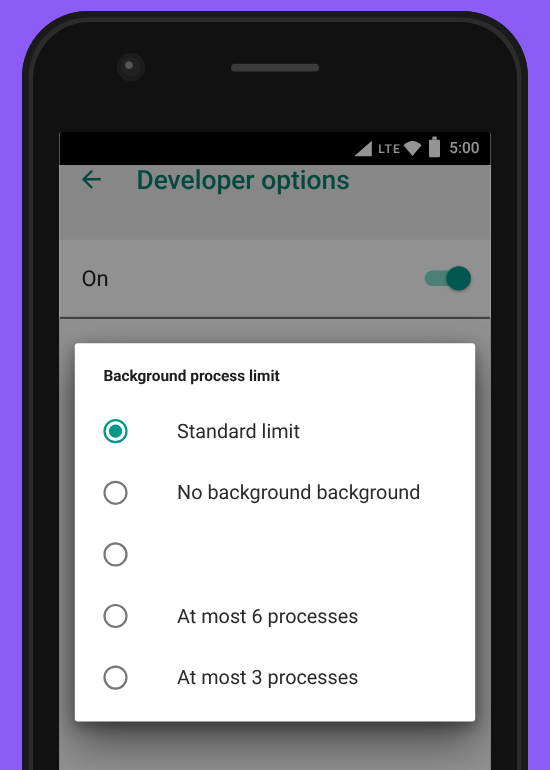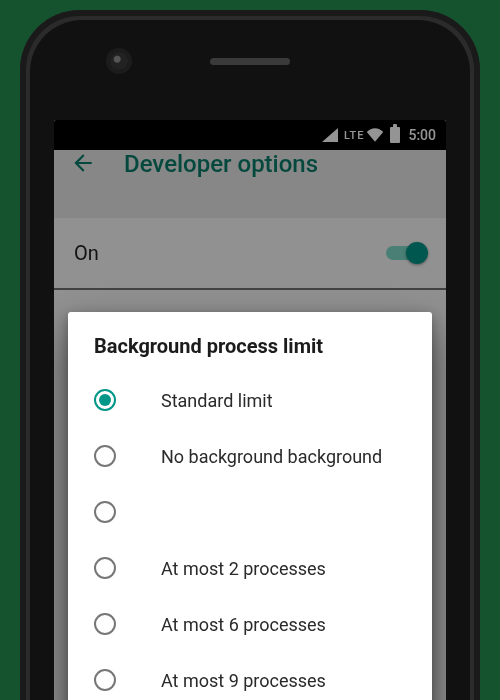--- a/index.html
+++ b/index.html
@@ -1,17 +1,17 @@
 <!DOCTYPE html>
 <html><head>
 <meta charset="utf-8">
 <style>
   * { box-sizing: border-box; margin: 0; padding: 0; }
   html, body { width: 500px; height: 700px; background: #fff; font-family: Roboto, "Helvetica Neue", Arial, sans-serif; }
-  .stage { width: 500px; height: 700px; position: relative; overflow: hidden; background: #14532d; }
+  .stage { width: 500px; height: 700px; position: relative; overflow: hidden; background: #8b5cf6; }
 
   
   .phone {
     position: absolute;
     left: 20px; right: 20px; top: 10px;
     height: 1200px;
     background: #2b2b2b;
     border-radius: 60px;
     box-shadow: inset 0 0 0 6px #1a1a1a;
   }
@@ -96,21 +96,21 @@
 
   
   .dialog {
     position: absolute;
     left: 14px; right: 14px; top: 192px;
     background: #fff;
     border-radius: 3px;
     box-shadow: 0 18px 40px rgba(0,0,0,.5), 0 4px 12px rgba(0,0,0,.3);
     padding: 22px 26px 12px 26px;
   }
-  .dialog-title { font-size: 20px; font-weight: 700; color: #1c1c1c; margin-bottom: 14px; }
+  .dialog-title { font-size: 14px; font-weight: 700; color: #1c1c1c; margin-bottom: 14px; }
   .opt { display:flex; align-items:center; gap: 28px; height: 56px; cursor: pointer; }
   .opt-label { font-size: 18px; color: #2a2a2a; margin-left: 17px; }
   .radio { width: 22px; height: 22px; border-radius: 50%; border: 2px solid #777; position: relative; flex-shrink:0; }
   .radio.checked { border-color: #009688; }
   .radio.checked::after { content:""; position:absolute; left:50%; top:50%; width:12px; height:12px; background:#009688; border-radius:50%; transform:translate(-50%,-50%); }
 
 </style>
 </head>
 <body>
 
@@ -164,28 +164,24 @@
           </div>
           <div class="opt">
             <div class="radio"></div>
             <span class="opt-label">No background background</span>
           </div>
           <div class="opt">
             <div class="radio"></div>
           </div>
           <div class="opt">
             <div class="radio"></div>
-            <span class="opt-label">At most 2 processes</span>
-          </div>
-          <div class="opt">
-            <div class="radio"></div>
             <span class="opt-label">At most 6 processes</span>
           </div>
           <div class="opt">
             <div class="radio"></div>
-            <span class="opt-label">At most 9 processes</span>
+            <span class="opt-label">At most 3 processes</span>
           </div>
         </div>
 
       </div>
     </div>
   </div>
 </div>
 
 </body></html>

